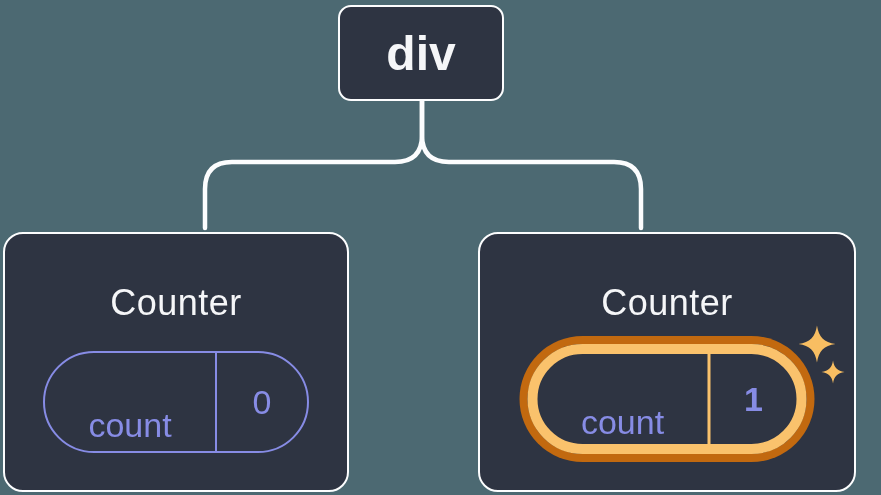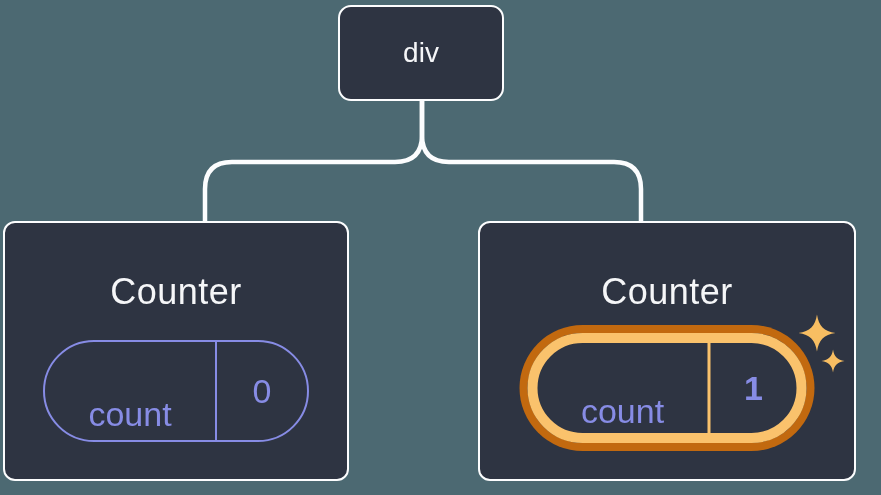--- a/index.html
+++ b/index.html
@@ -35,27 +35,27 @@
   .root-node {
     left: 338px; top: 5px;
     width: 166px; height: 96px;
     border-radius: 13px;
     display: flex;
     align-items: center;
     justify-content: center;
   }
   .root-label {
     color: var(--text);
-    font-size: 28px;
-    font-weight: 400;
+    font-size: 48px;
+    font-weight: 700;
   }
   .child-node {
-    top: 221px;
+    top: 232px;
     height: 260px;
-    border-radius: 12px;
+    border-radius: 20px;
   }
   .child-node.left  { left: 3px;   width: 346px; }
   .child-node.right { left: 478px; width: 378px; }
   .node-title {
     position: absolute;
     top: 48px;
     left: 0; right: 0;
     text-align: center;
     color: var(--text);
     font-size: 36px;

